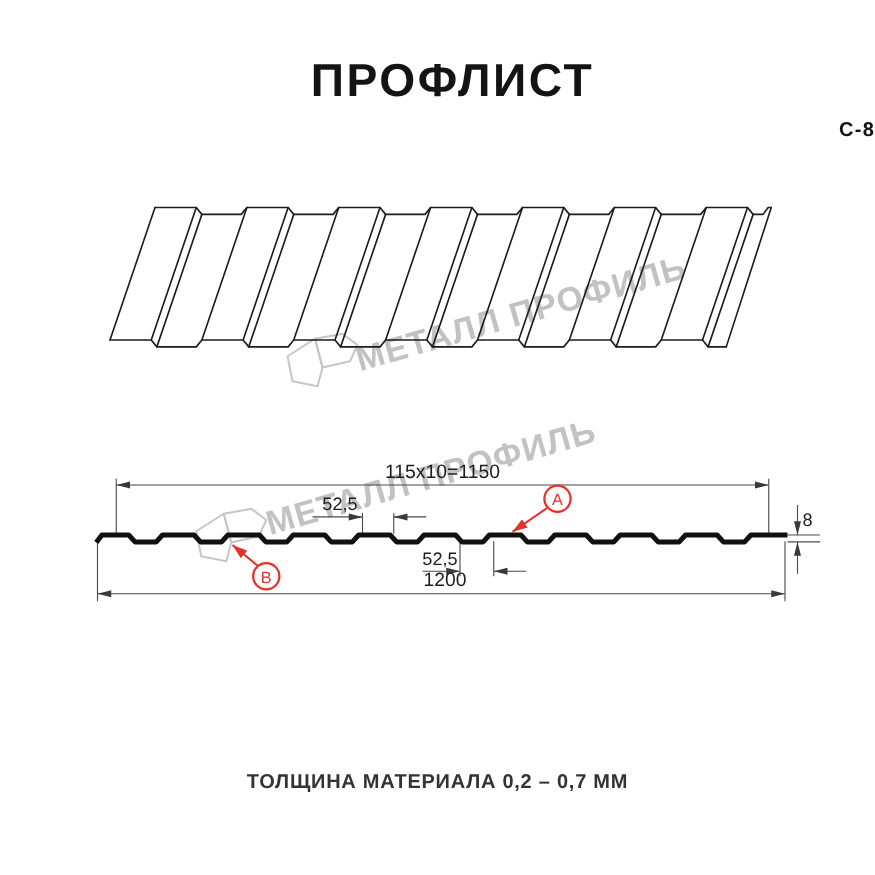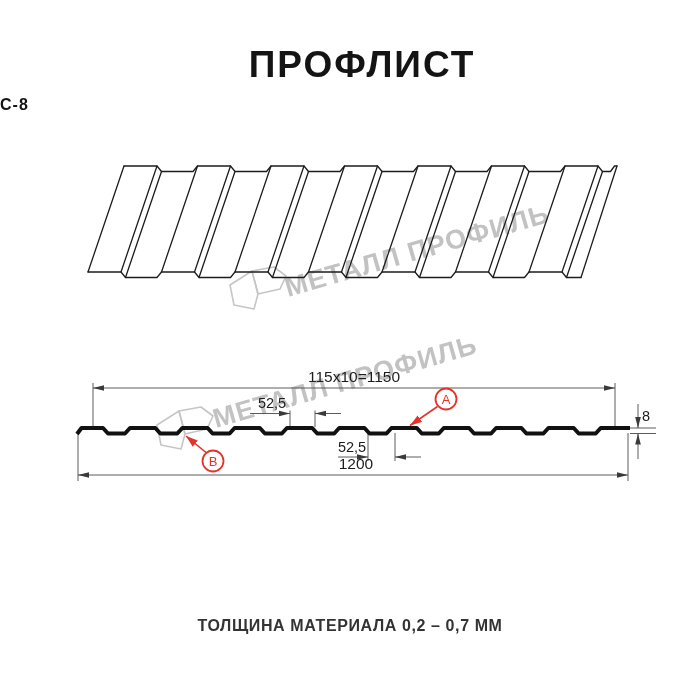--- a/index.html
+++ b/index.html
@@ -2,21 +2,21 @@
 <html><head>
 <meta charset="utf-8">
 <style>
   html,body{margin:0;padding:0;background:#fff;}
   body{width:700px;height:700px;position:relative;font-family:"Liberation Sans",sans-serif;overflow:hidden;}
   .title{
     position:absolute;left:12px;top:44px;width:700px;text-align:center;
     font-size:37px;font-weight:bold;letter-spacing:2px;color:#141414;
   }
   .subtitle{
-    position:absolute;left:0;top:96px;width:700px;text-align:left;
+    position:absolute;left:0;top:96px;width:700px;text-align:right;
     font-size:16px;font-weight:bold;letter-spacing:1px;color:#141414;
   }
   .footer-note{
     position:absolute;left:0;top:617px;width:700px;text-align:center;
     font-size:16px;font-weight:bold;letter-spacing:0.6px;color:#333;
   }
   svg{position:absolute;left:0;top:0;}
   .dim-text{font-size:15.5px;fill:#1d1d1d;}
   .dim-text-sm{font-size:14.5px;fill:#1d1d1d;}
   .wm-text{font-size:27px;font-weight:bold;letter-spacing:1px;fill:#c2c2c2;}

